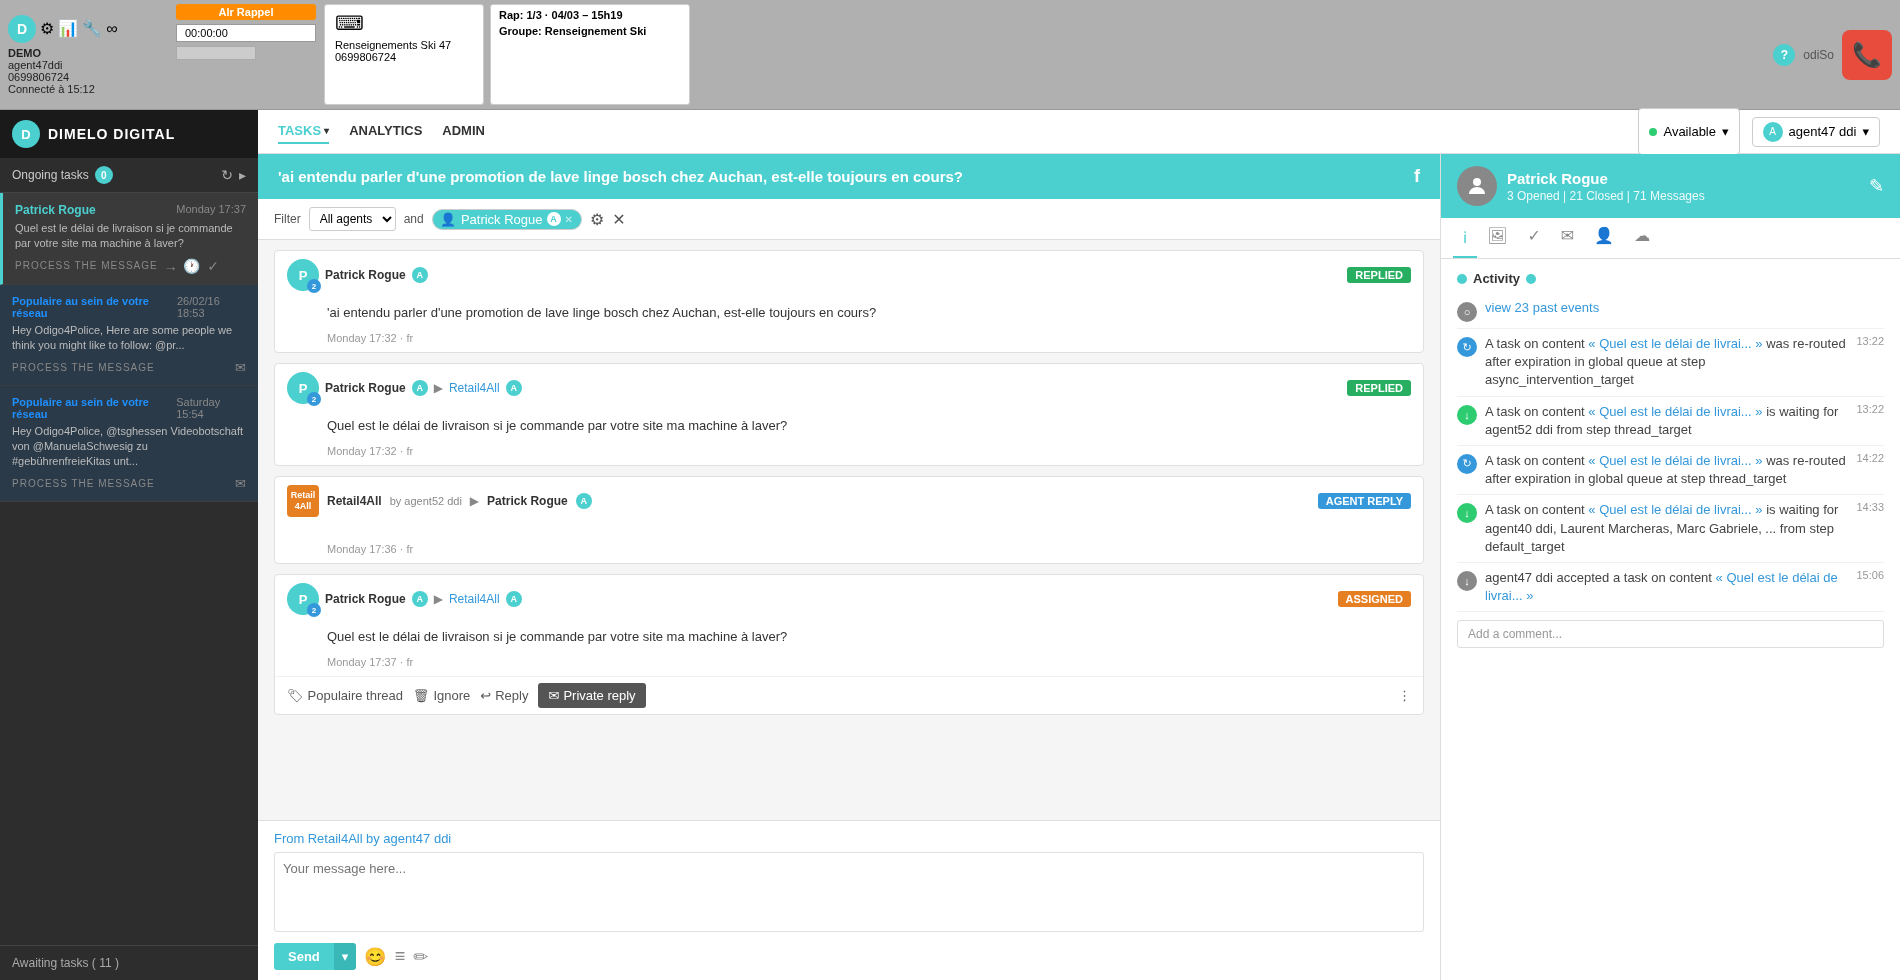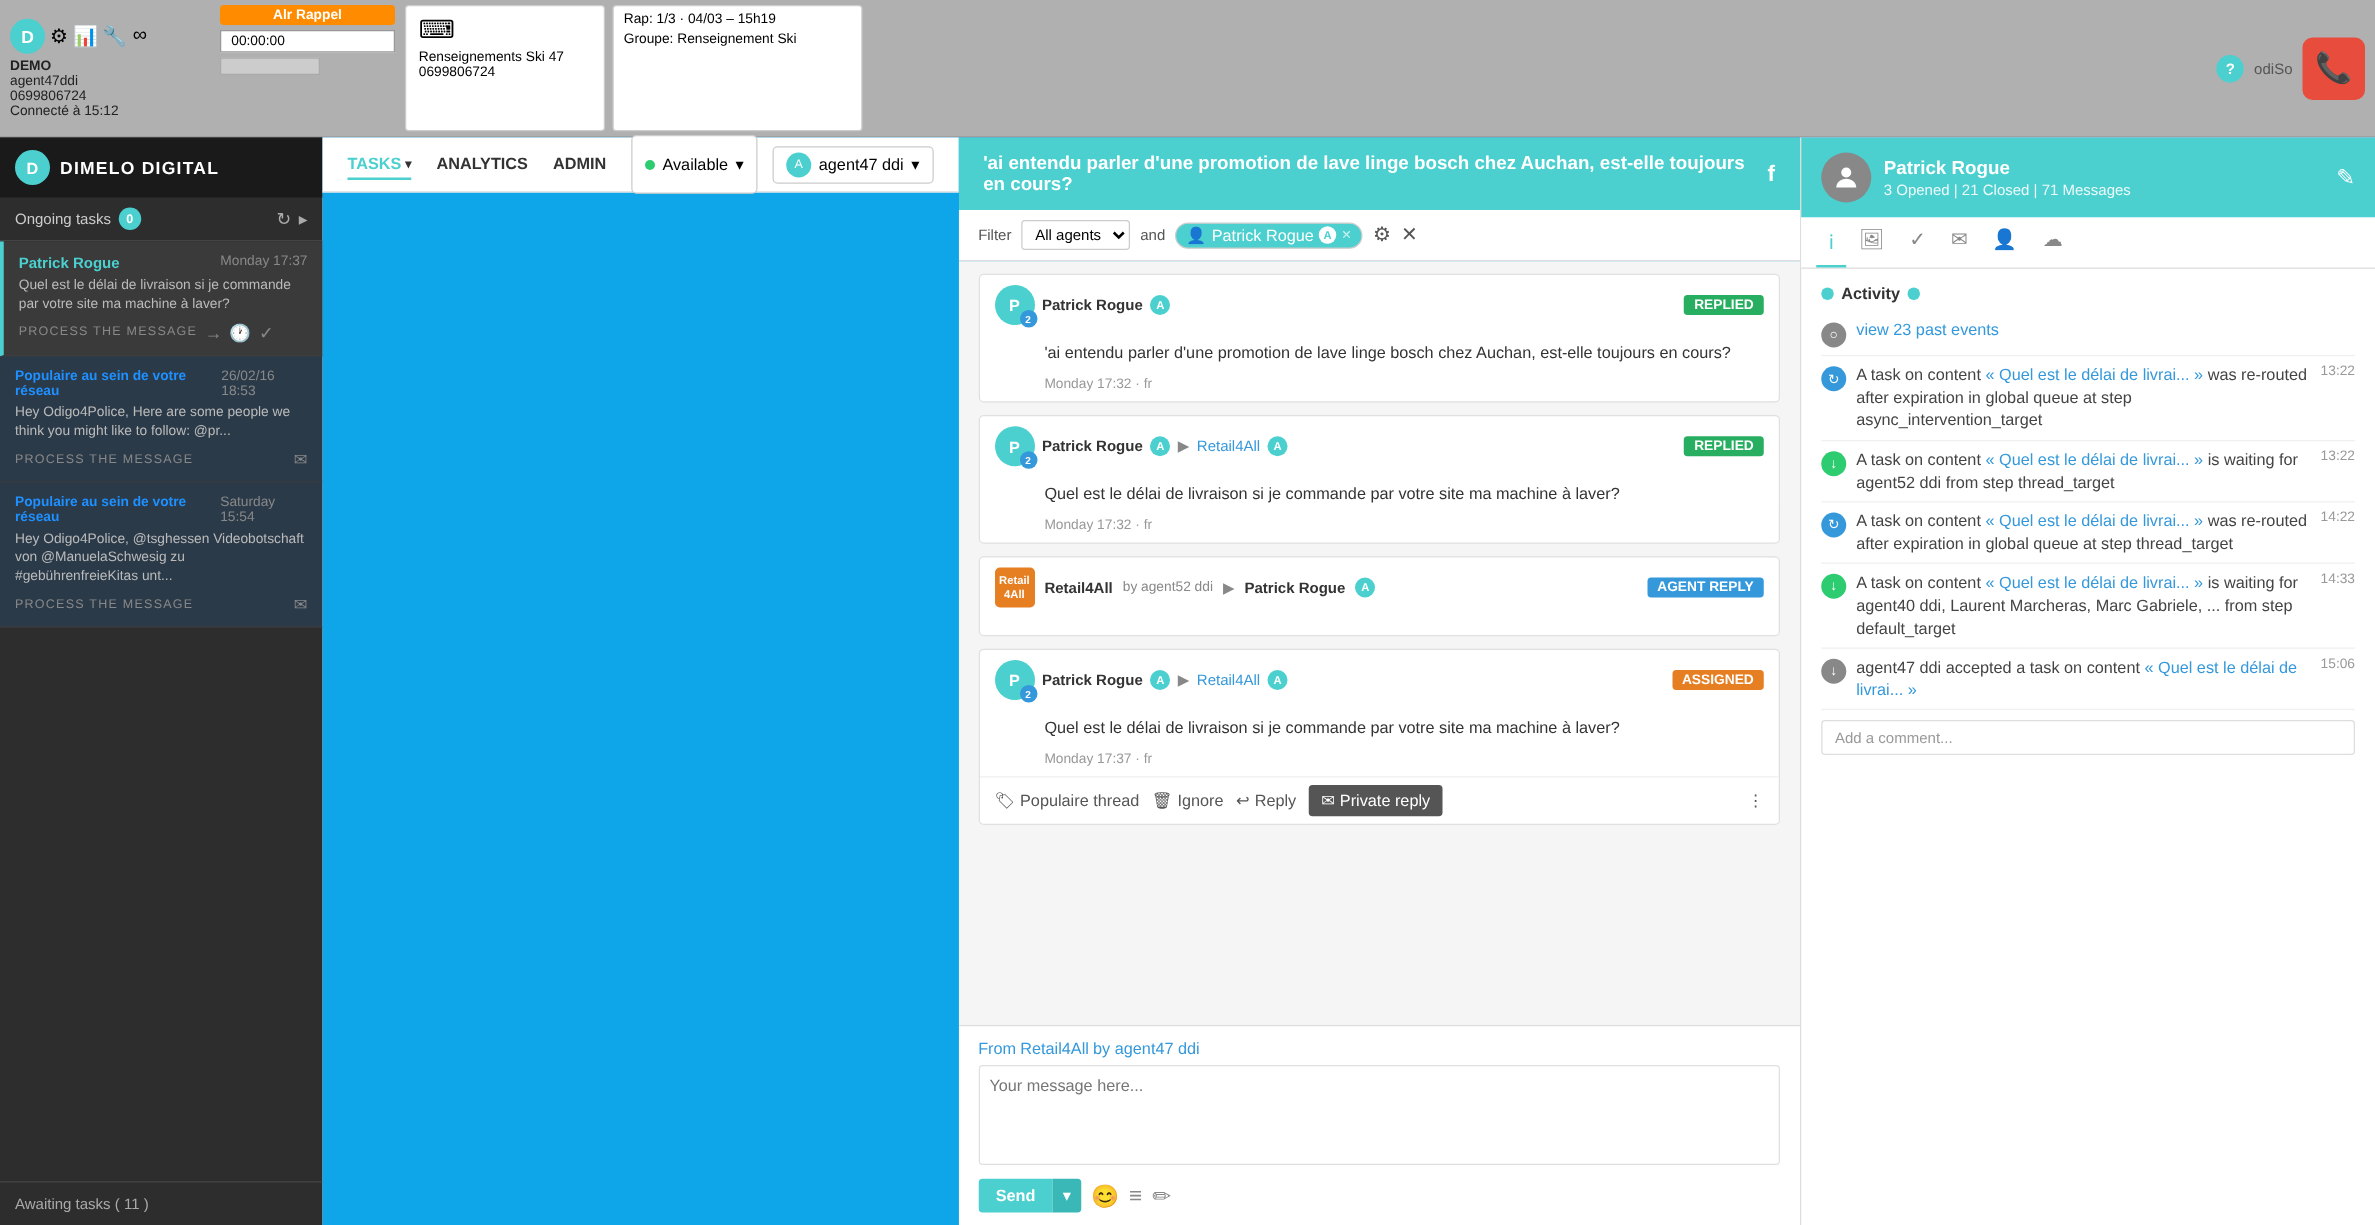--- a/index.html
+++ b/index.html
@@ -8,21 +8,21 @@
     
     .top-bar { height: 110px; background: #b0b0b0; display: flex; align-items: stretch; padding: 4px 8px; gap: 8px; border-bottom: 1px solid #999; }
     .top-bar-left { display: flex; flex-direction: column; justify-content: center; min-width: 160px; }
     .top-bar-icons { display: flex; align-items: center; gap: 4px; }
     .icon-circle { width: 28px; height: 28px; background: #4bcfcf; border-radius: 50%; display: flex; align-items: center; justify-content: center; color: white; font-size: 14px; font-weight: bold; cursor: pointer; }
     .top-bar-recall { display: flex; flex-direction: column; gap: 4px; min-width: 140px; }
     .recall-badge { background: #ff8c00; color: white; padding: 2px 8px; border-radius: 3px; font-size: 11px; font-weight: bold; text-align: center; }
     .recall-time { border: 1px solid #999; padding: 2px 8px; font-size: 11px; background: white; }
     .top-bar-middle { display: flex; gap: 6px; min-width: 360px; }
     .top-bar-phone-block { background: white; border: 1px solid #ccc; border-radius: 3px; padding: 6px 10px; font-size: 11px; min-width: 160px; }
-    .top-bar-rap { background: white; border: 1px solid #ccc; border-radius: 3px; padding: 4px 8px; font-size: 11px; min-width: 200px; overflow: hidden; }
+    .top-bar-rap { background: white; border: 1px solid #ccc; border-radius: 3px; padding: 4px 8px; font-size: 11px; min-width: 200px; overflow: hidden; font-weight: bold; }
     .top-bar-right { margin-left: auto; display: flex; align-items: center; gap: 8px; }
     .help-circle { width: 22px; height: 22px; background: #4bcfcf; border-radius: 50%; color: white; display: flex; align-items: center; justify-content: center; font-size: 12px; font-weight: bold; }
     .odiSo { color: #555; font-size: 12px; }
     .red-phone { background: #e74c3c; width: 50px; height: 50px; border-radius: 8px; display: flex; align-items: center; justify-content: center; color: white; font-size: 24px; cursor: pointer; }
 
     
     .main-layout { display: flex; height: 870px; }
 
     
     .sidebar { width: 258px; background: #2d2d2d; color: #ddd; display: flex; flex-direction: column; flex-shrink: 0; }
@@ -41,21 +41,21 @@
     .task-date { color: #888; font-size: 11px; }
     .task-msg { color: #bbb; font-size: 11px; line-height: 1.4; }
     .task-actions { display: flex; gap: 6px; margin-top: 6px; align-items: center; }
     .task-action-icon { color: #888; cursor: pointer; font-size: 14px; }
     .task-process { color: #888; font-size: 10px; letter-spacing: 1px; }
     .task-icon-email { color: #888; margin-left: auto; }
     .sidebar-network-item { background: #1e90ff22; }
     .awaiting { padding: 10px 12px; color: #aaa; font-size: 12px; border-top: 1px solid #444; }
 
     
-    .main-content { flex: 1; display: flex; flex-direction: row; background: #0ea5e9; }
+    .main-content { flex: 1; display: flex; flex-direction: column; background: #404040; }
     .nav-bar { background: white; height: 44px; display: flex; align-items: center; padding: 0 20px; gap: 20px; border-bottom: 1px solid #ddd; }
     .nav-item { color: #333; font-size: 13px; font-weight: bold; cursor: pointer; padding: 4px 0; border-bottom: 2px solid transparent; }
     .nav-item.active { color: #4bcfcf; border-bottom-color: #4bcfcf; }
     .nav-dropdown { display: flex; align-items: center; gap: 3px; }
     .nav-arrow { font-size: 10px; color: #333; }
     .nav-right { margin-left: auto; display: flex; align-items: center; gap: 12px; }
     .available-badge { background: white; border: 1px solid #ccc; border-radius: 4px; padding: 15px 10px; display: flex; align-items: center; gap: 6px; cursor: pointer; }
     .available-dot { width: 8px; height: 8px; background: #2ecc71; border-radius: 50%; }
     .agent-badge { background: white; border: 1px solid #ccc; border-radius: 4px; padding: 4px 10px; display: flex; align-items: center; gap: 6px; cursor: pointer; }
     .agent-avatar-sm { width: 20px; height: 20px; background: #4bcfcf; border-radius: 50%; color: white; font-size: 10px; display: flex; align-items: center; justify-content: center; }
@@ -341,20 +341,21 @@
                 </div>
                 <span class="msg-sender">Retail4All</span>
                 <span style="color:#888;font-size:11px;">by agent52 ddi</span>
                 <span class="msg-arrow">▶</span>
                 <span style="color:#333;font-size:12px;font-weight:bold;">Patrick Rogue</span>
                 <div class="msg-agent-tag">A</div>
               </div>
               <div class="msg-status status-agent-reply">AGENT REPLY</div>
             </div>
             <div class="msg-body">
+              <div class="msg-meta">Monday 17:36 · fr</div>
             </div>
           </div>
 
           <div class="msg-card">
             <div class="msg-card-header">
               <div style="display:flex;align-items:center;gap:6px;">
                 <div style="position:relative;width:32px;height:32px;flex-shrink:0;">
                   <div class="msg-avatar">P</div>
                   <div style="position:absolute;bottom:-2px;right:-2px;width:14px;height:14px;background:#3498db;border-radius:50%;color:white;font-size:8px;display:flex;align-items:center;justify-content:center;font-weight:bold;">2</div>
                 </div>

